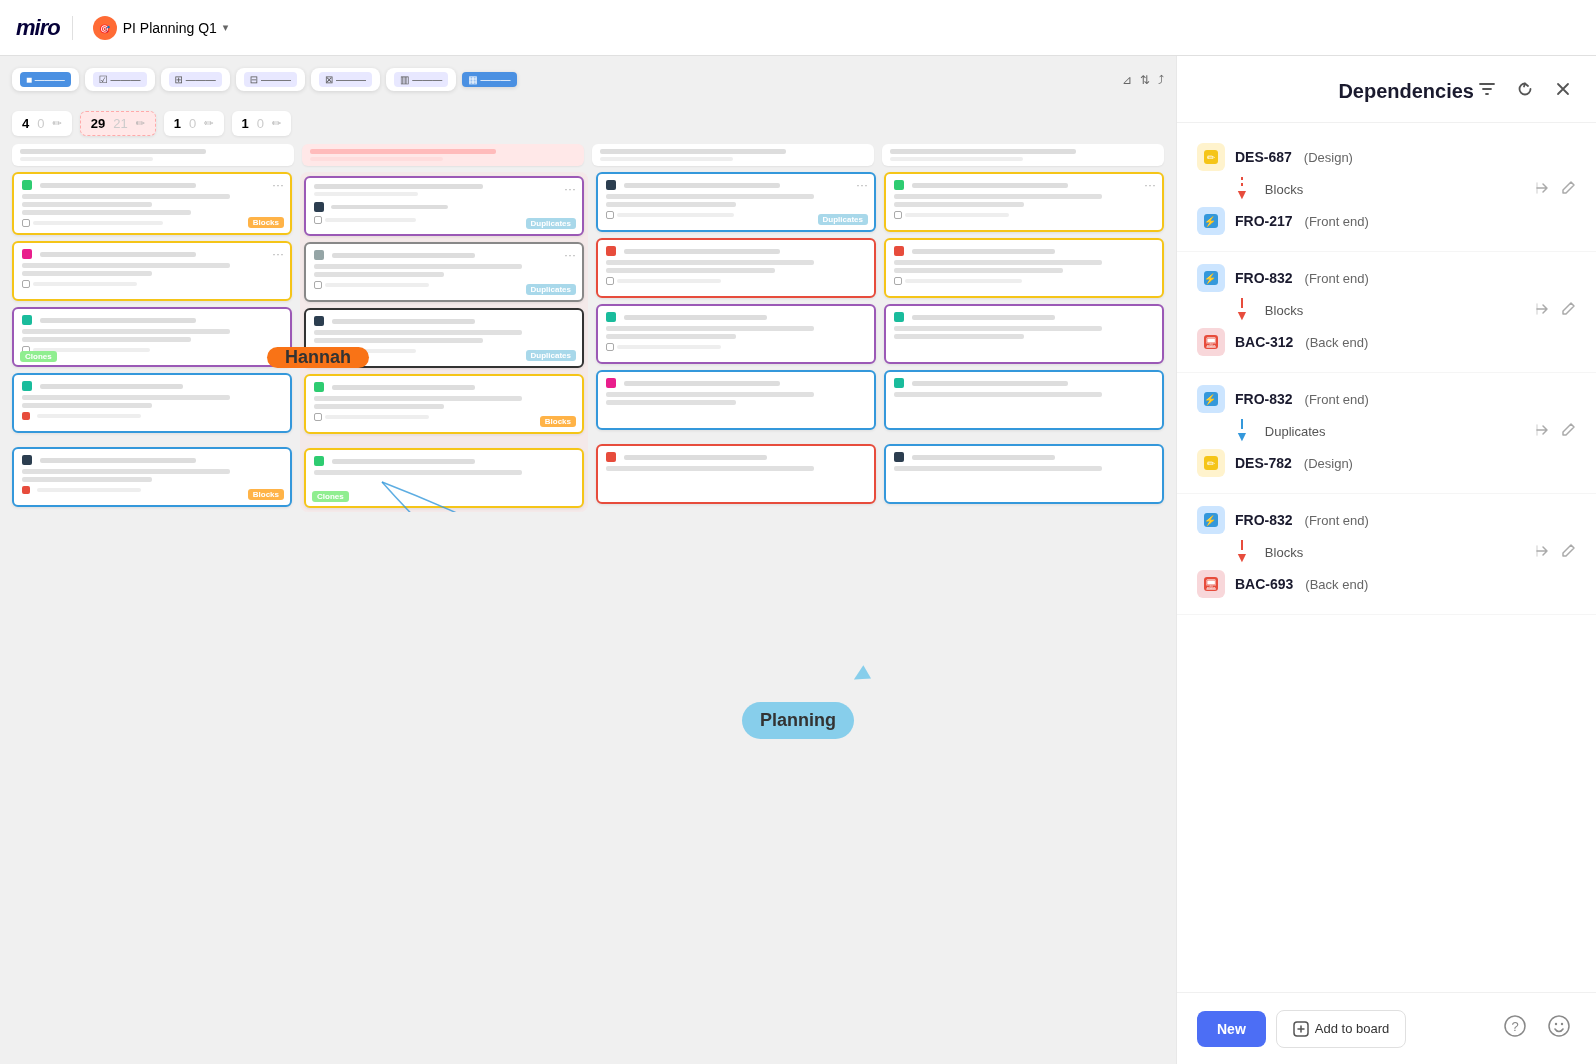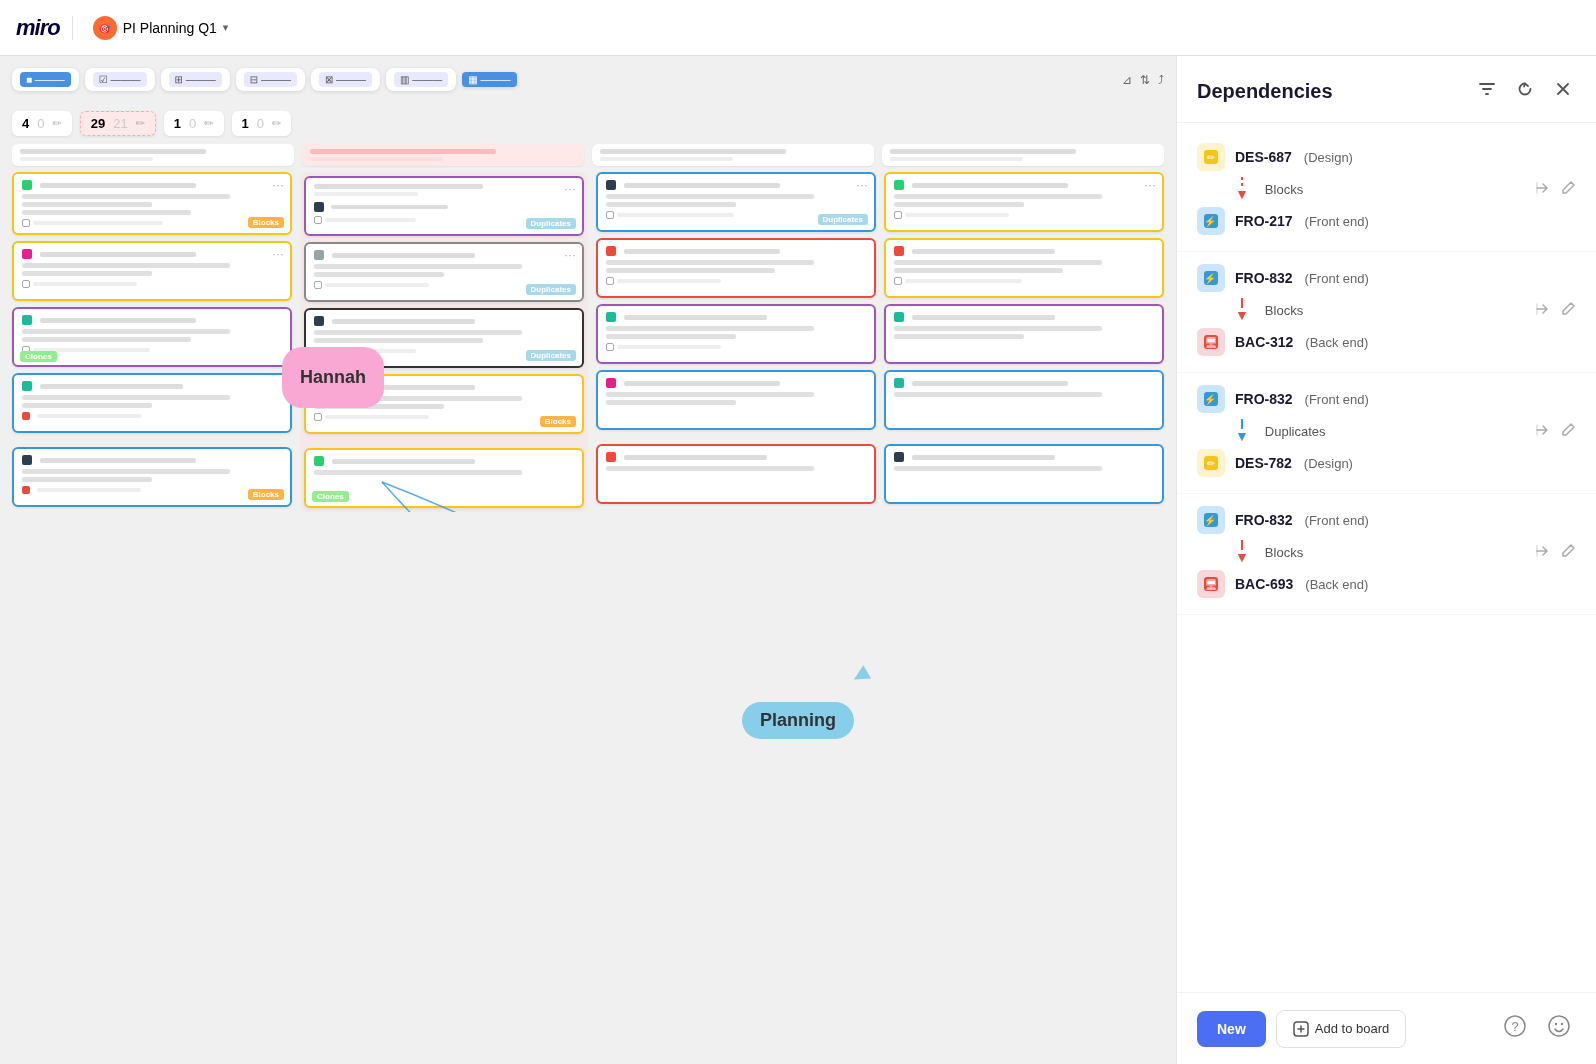--- a/index.html
+++ b/index.html
@@ -48,33 +48,33 @@
     .card-line.short { width: 50%; }
     .card-line.medium { width: 65%; }
     .card-badge { position: absolute; bottom: 5px; right: 6px; font-size: 8px; padding: 1px 5px; border-radius: 3px; font-weight: 600; }
     .badge-blocks { background: #ffb347; color: #fff; }
     .badge-duplicates { background: #a8d8ea; color: #fff; }
     .badge-clones { background: #90EE90; color: #fff; }
     .card-more { position: absolute; top: 4px; right: 6px; font-size: 12px; color: #aaa; cursor: pointer; }
     .card-checkbox { width: 8px; height: 8px; border: 1px solid #aaa; border-radius: 2px; display: inline-block; }
 
     
-    .tooltip-hannah { position: absolute; top: 175px; left: 270px; background: #f9a8d4; color: #333; font-size: 18px; font-weight: 700; padding: 20px 18px; border-radius: 20px; z-index: 20; }
+    .tooltip-hannah { position: absolute; top: 175px; left: 255px; background: #f97316; color: #333; font-size: 18px; font-weight: 700; padding: 0 18px; border-radius: 20px; z-index: 20; }
     .tooltip-shannah { position: absolute; top: 530px; left: 730px; background: #87CEEB; color: #333; font-size: 18px; font-weight: 700; padding: 8px 18px; border-radius: 20px; z-index: 20; }
 
     
     .arrow-pointer { position: absolute; top: 490px; left: 840px; color: #87CEEB; font-size: 20px; z-index: 20; transform: rotate(-30deg); }
 
     
     .connections-svg { position: absolute; top: 0; left: 0; width: 100%; height: 100%; pointer-events: none; z-index: 5; }
 
     
     .right-panel { width: 420px; background: #fff; border-left: 1px solid #e8e8e8; display: flex; flex-direction: column; flex-shrink: 0; box-shadow: -2px 0 8px rgba(0,0,0,0.06); }
 
-    .panel-header { padding: 20px 20px 16px; display: flex; align-items: center; border-bottom: 1px solid #f0f0f0; }
+    .panel-header { padding: 20px 20px 16px; display: flex; align-items: center; border-bottom: 1px solid #f0f0f0; text-align: right; }
     .panel-title { font-size: 20px; font-weight: 700; color: #1a1a2e; flex: 1; }
     .panel-actions { display: flex; gap: 12px; align-items: center; }
     .panel-action-btn { background: none; border: none; cursor: pointer; color: #555; font-size: 16px; padding: 4px; border-radius: 4px; }
 
     
     .deps-list { flex: 1; overflow-y: auto; padding: 8px 0; }
     .dep-group { padding: 12px 20px; border-bottom: 1px solid #f5f5f5; }
     .dep-item { display: flex; align-items: center; gap: 10px; margin-bottom: 4px; }
     .dep-icon { width: 28px; height: 28px; border-radius: 6px; display: flex; align-items: center; justify-content: center; font-size: 14px; flex-shrink: 0; }
     .dep-icon.design { background: #fff3cd; }

